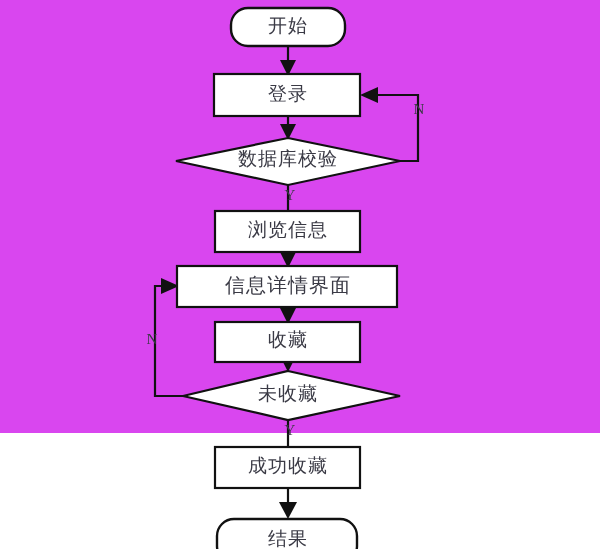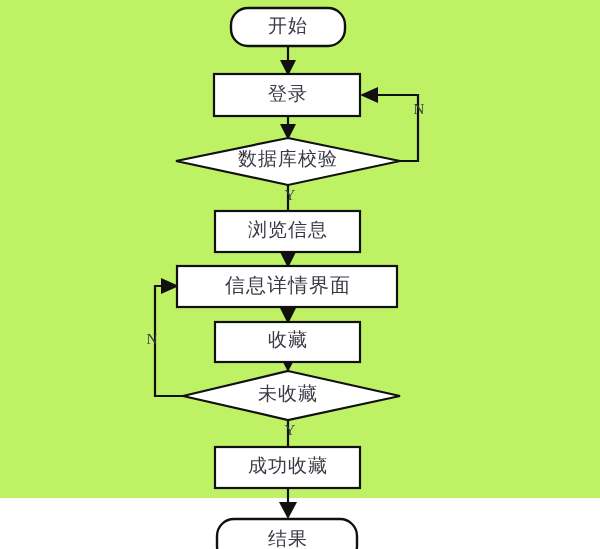--- a/index.html
+++ b/index.html
@@ -9,22 +9,22 @@
   }
   body {
     width: 600px;
     height: 549px;
     overflow: hidden;
     font-family: "Liberation Serif", "DejaVu Serif", serif;
   }
   #flowchart-canvas {
     position: relative;
     width: 600px;
-    height: 498px;
-    background: #bef264;
+    height: 433px;
+    background: #d946ef;
   }
   svg.fc {
     position: absolute;
     left: 0;
     top: 0;
     width: 600px;
     height: 549px;
   }
   .node-shape {
     fill: #ffffff;

